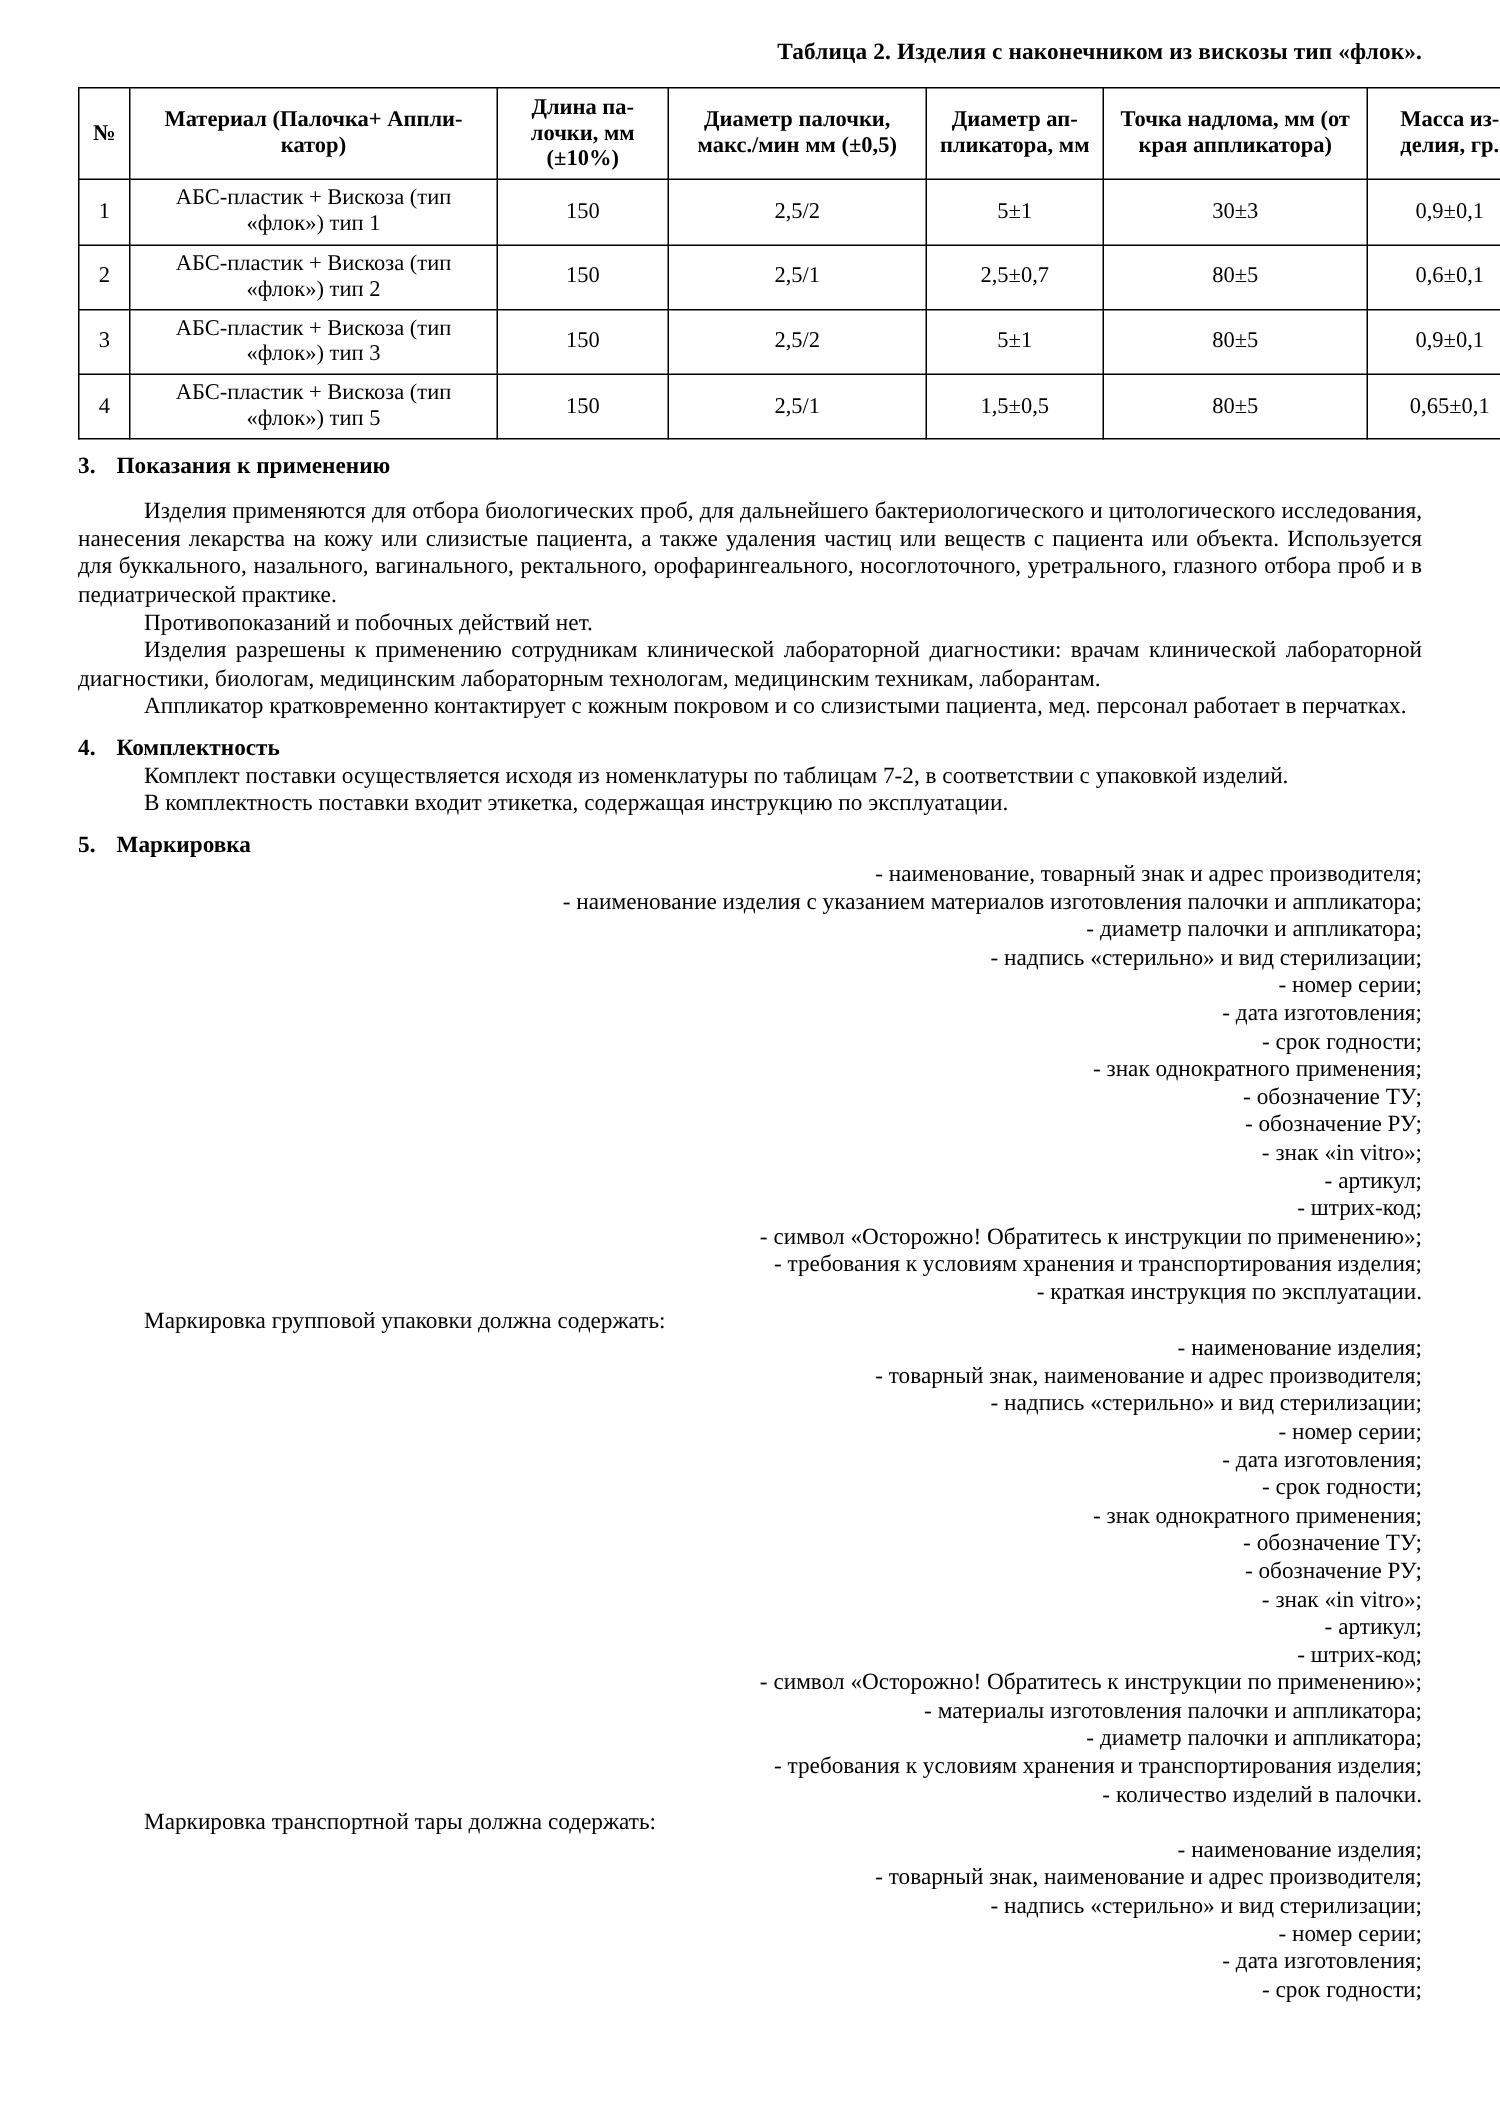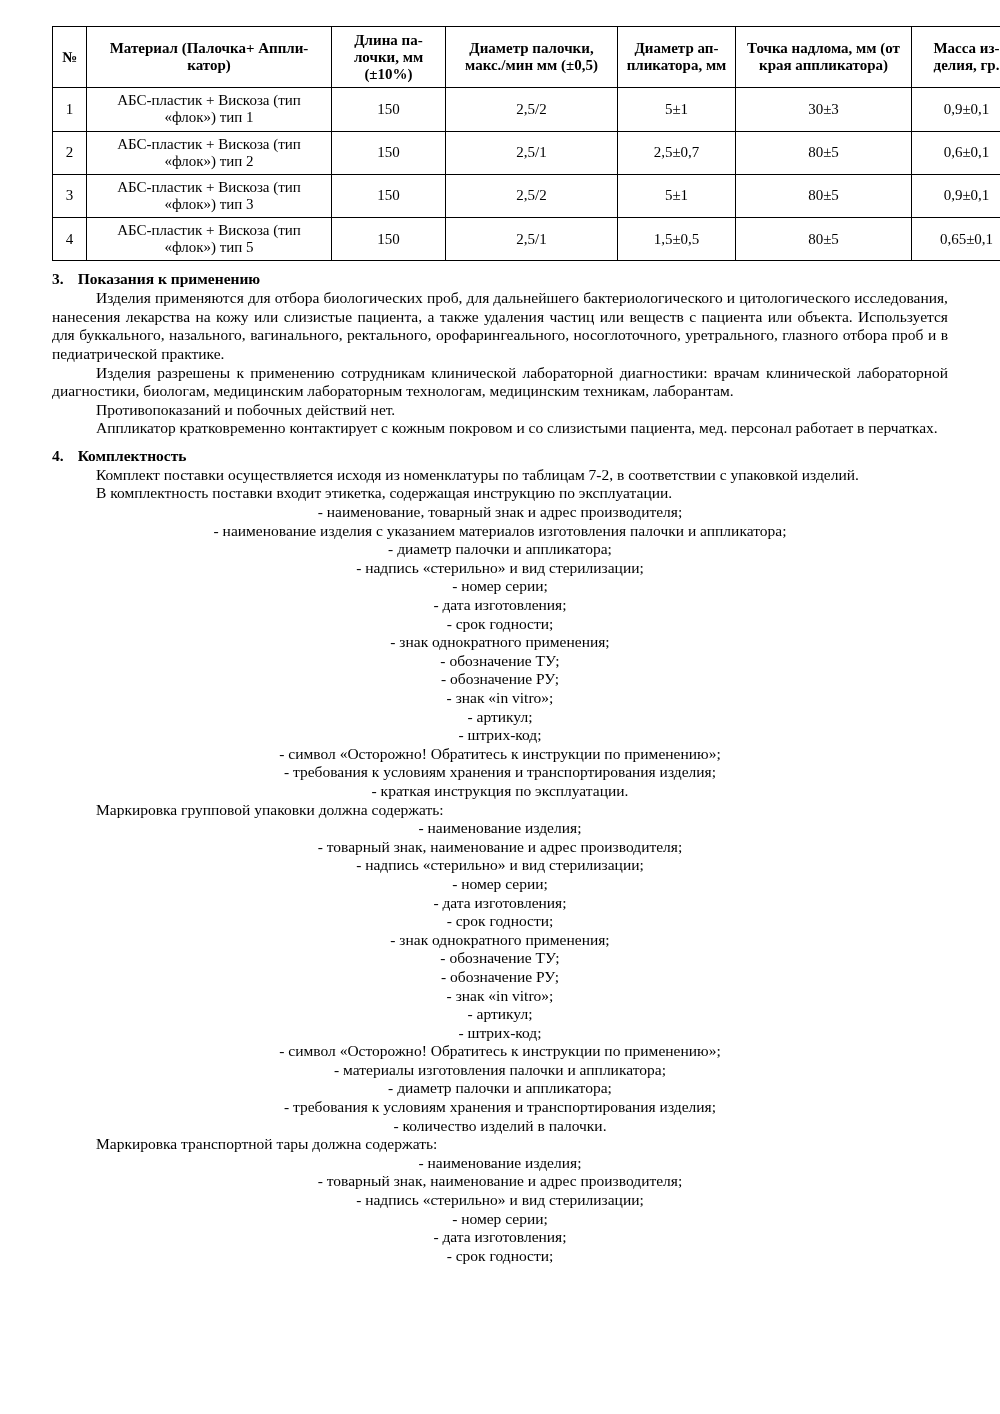--- a/index.html
+++ b/index.html
@@ -67,41 +67,42 @@
   }
   .sect-head .numpart { margin-right: 14px; }
 
   p.body {
     font-size: 15.5px;
     margin: 0;
     text-align: justify;
     text-indent: 44px;
     line-height: 1.2;
   }
-  p.body.first { margin-top: 1px; }
+  p.body.first { margin-top: 12px; }
   ul.dashlist {
     list-style: none;
     margin: 0;
     padding: 0;
   }
   ul.dashlist li {
     font-size: 15.5px;
     line-height: 1.2;
     margin: 0;
     padding: 0;
-    text-align: center;
+    text-align: right;
   }
   .block { margin-top: 0px; }
   .tbl-wrap { margin-bottom: 4px; }
 </style>
 </head>
 <body>
 
 <div class="page">
 
+  <div class="table-caption">Таблица 2. Изделия с наконечником из вискозы тип «флок».</div>
 
   <div class="tbl-wrap">
     <table class="spec">
       <colgroup>
         <col class="col-num">
           <col class="col-mat">
           <col class="col-len">
           <col class="col-diam">
           <col class="col-appl">
           <col class="col-point">
@@ -157,33 +158,36 @@
         </tr>
       </tbody>
     </table>
   </div>
 
   <div class="sect-head">
     <span class="numpart">3.</span><span>Показания к применению</span>
   </div>
   <div class="block">
     <p class="body first">Изделия применяются для отбора биологических проб, для дальнейшего бактериологического и цитологического исследования, нанесения лекарства на кожу или слизистые пациента, а также удаления частиц или веществ с пациента или объекта. Используется для буккального, назального, вагинального, ректального, орофарингеального, носоглоточного, уретрального, глазного отбора проб и в педиатрической практике.</p>
+    <p class="body">Противопоказаний и побочных действий нет.</p>
     <p class="body">Изделия разрешены к применению сотрудникам клинической лабораторной диагностики: врачам клинической лабораторной диагностики, биологам, медицинским лабораторным технологам, медицинским техникам, лаборантам.</p>
-    <p class="body">Противопоказаний и побочных действий нет.</p>
     <p class="body">Аппликатор кратковременно контактирует с кожным покровом и со слизистыми пациента, мед. персонал работает в перчатках.</p>
   </div>
 
   <div class="sect-head">
     <span class="numpart">4.</span><span>Комплектность</span>
   </div>
   <div class="block">
     <p class="body">Комплект поставки осуществляется исходя из номенклатуры по таблицам 7-2, в соответствии с упаковкой изделий.</p>
     <p class="body">В комплектность поставки входит этикетка, содержащая инструкцию по эксплуатации.</p>
   </div>
 
+  <div class="sect-head">
+    <span class="numpart">5.</span><span>Маркировка</span>
+  </div>
   <div class="block">
     <ul class="dashlist">
       <li>- наименование, товарный знак и адрес производителя;</li>
       <li>- наименование изделия с указанием материалов изготовления палочки и аппликатора;</li>
       <li>- диаметр палочки и аппликатора;</li>
       <li>- надпись «стерильно» и вид стерилизации;</li>
       <li>- номер серии;</li>
       <li>- дата изготовления;</li>
       <li>- срок годности;</li>
       <li>- знак однократного применения;</li>

